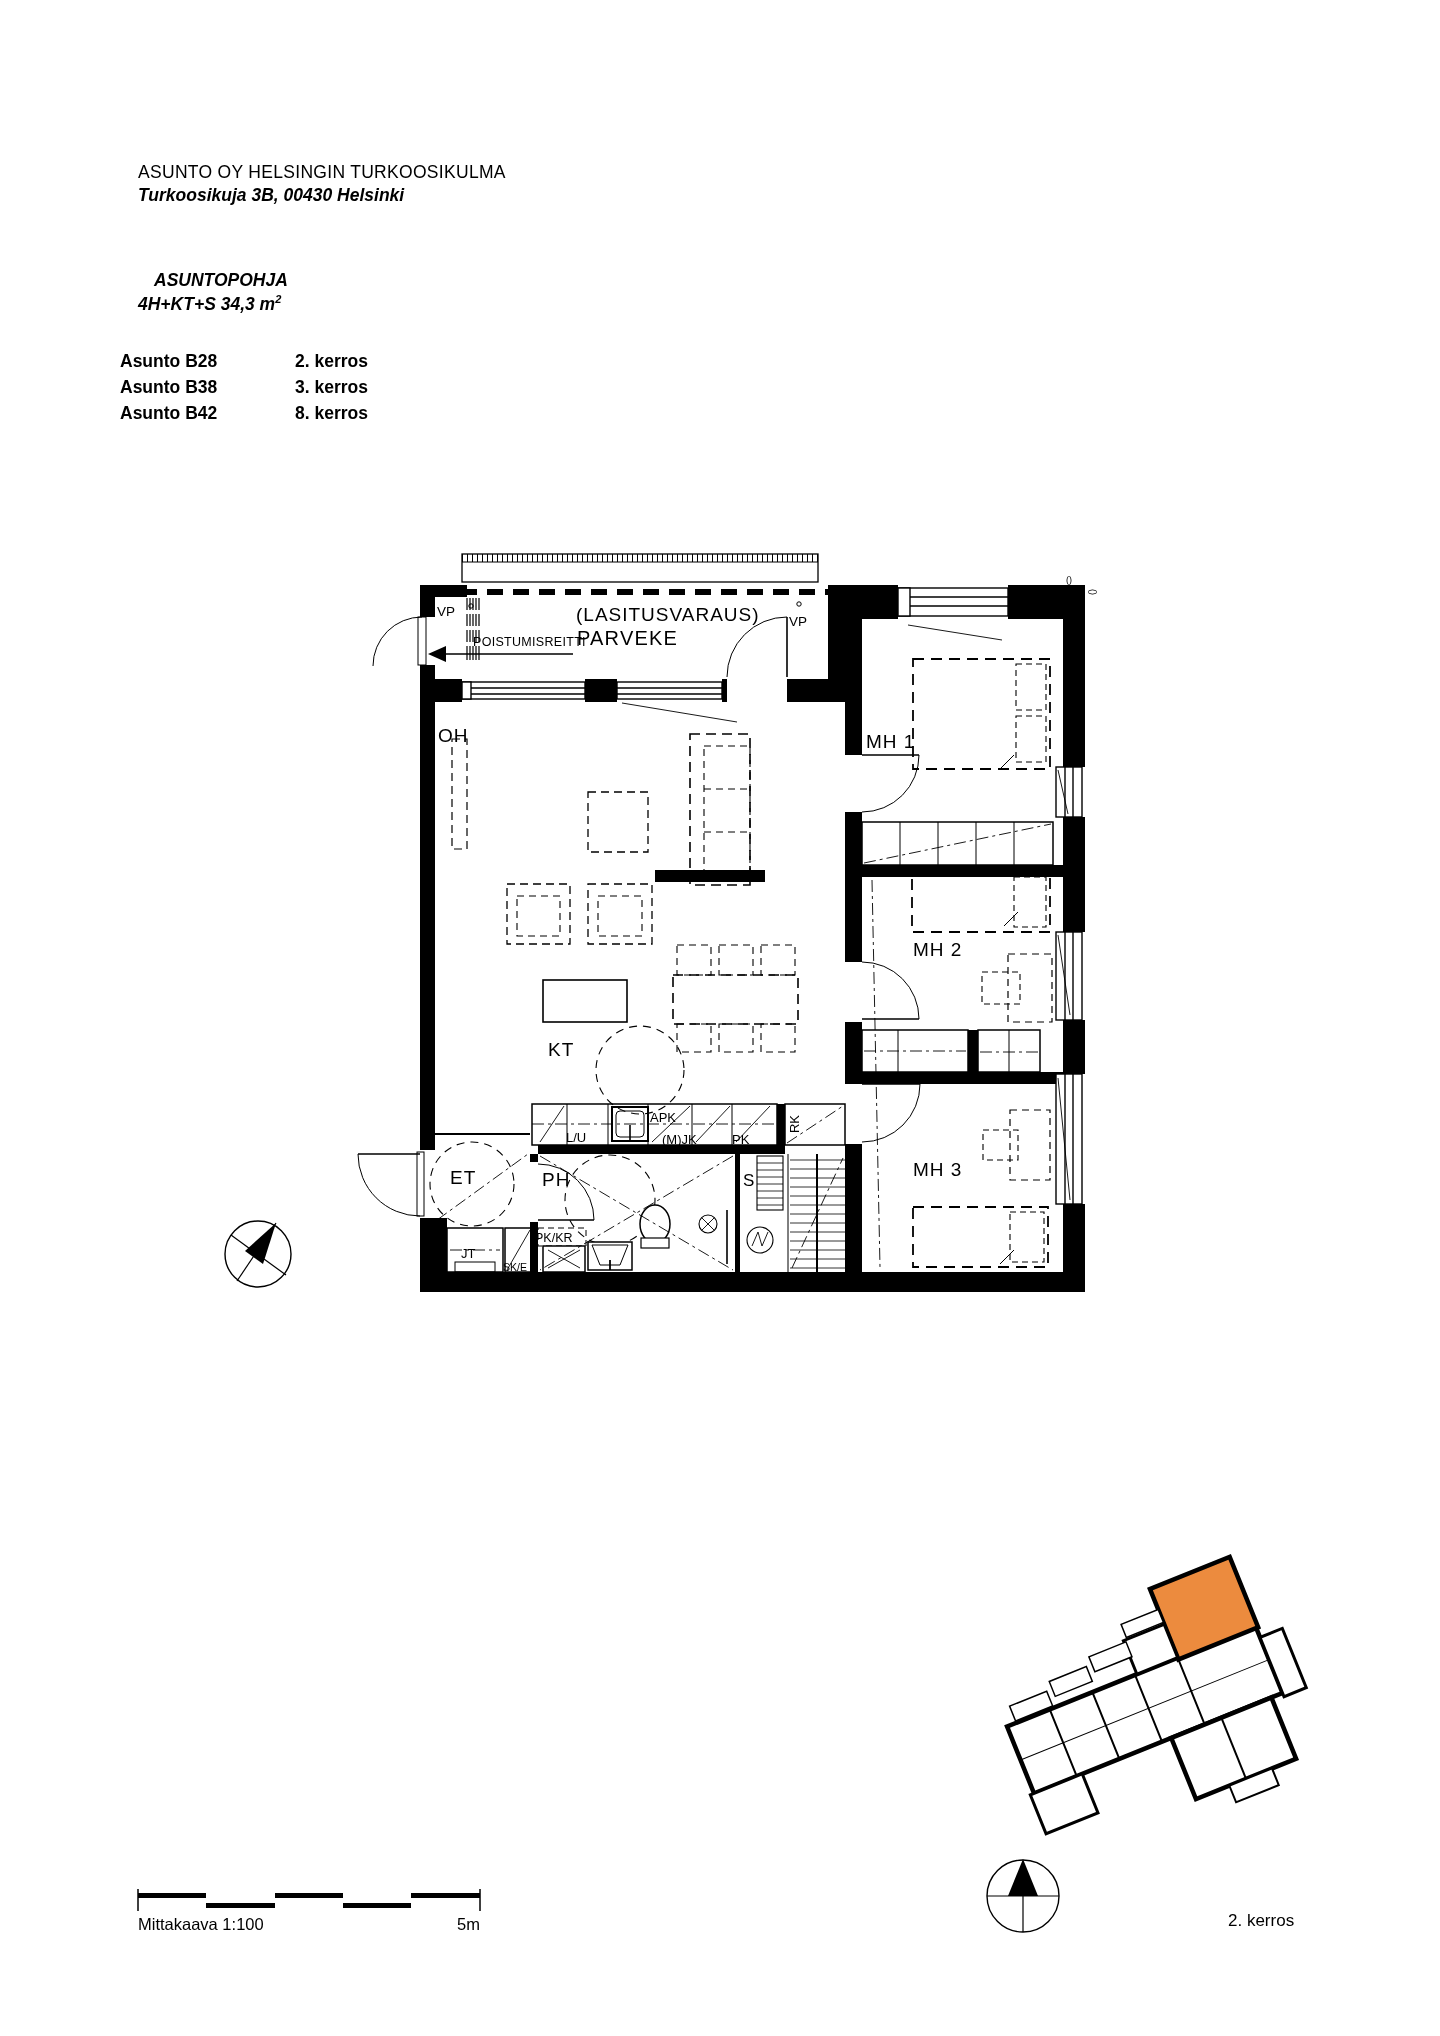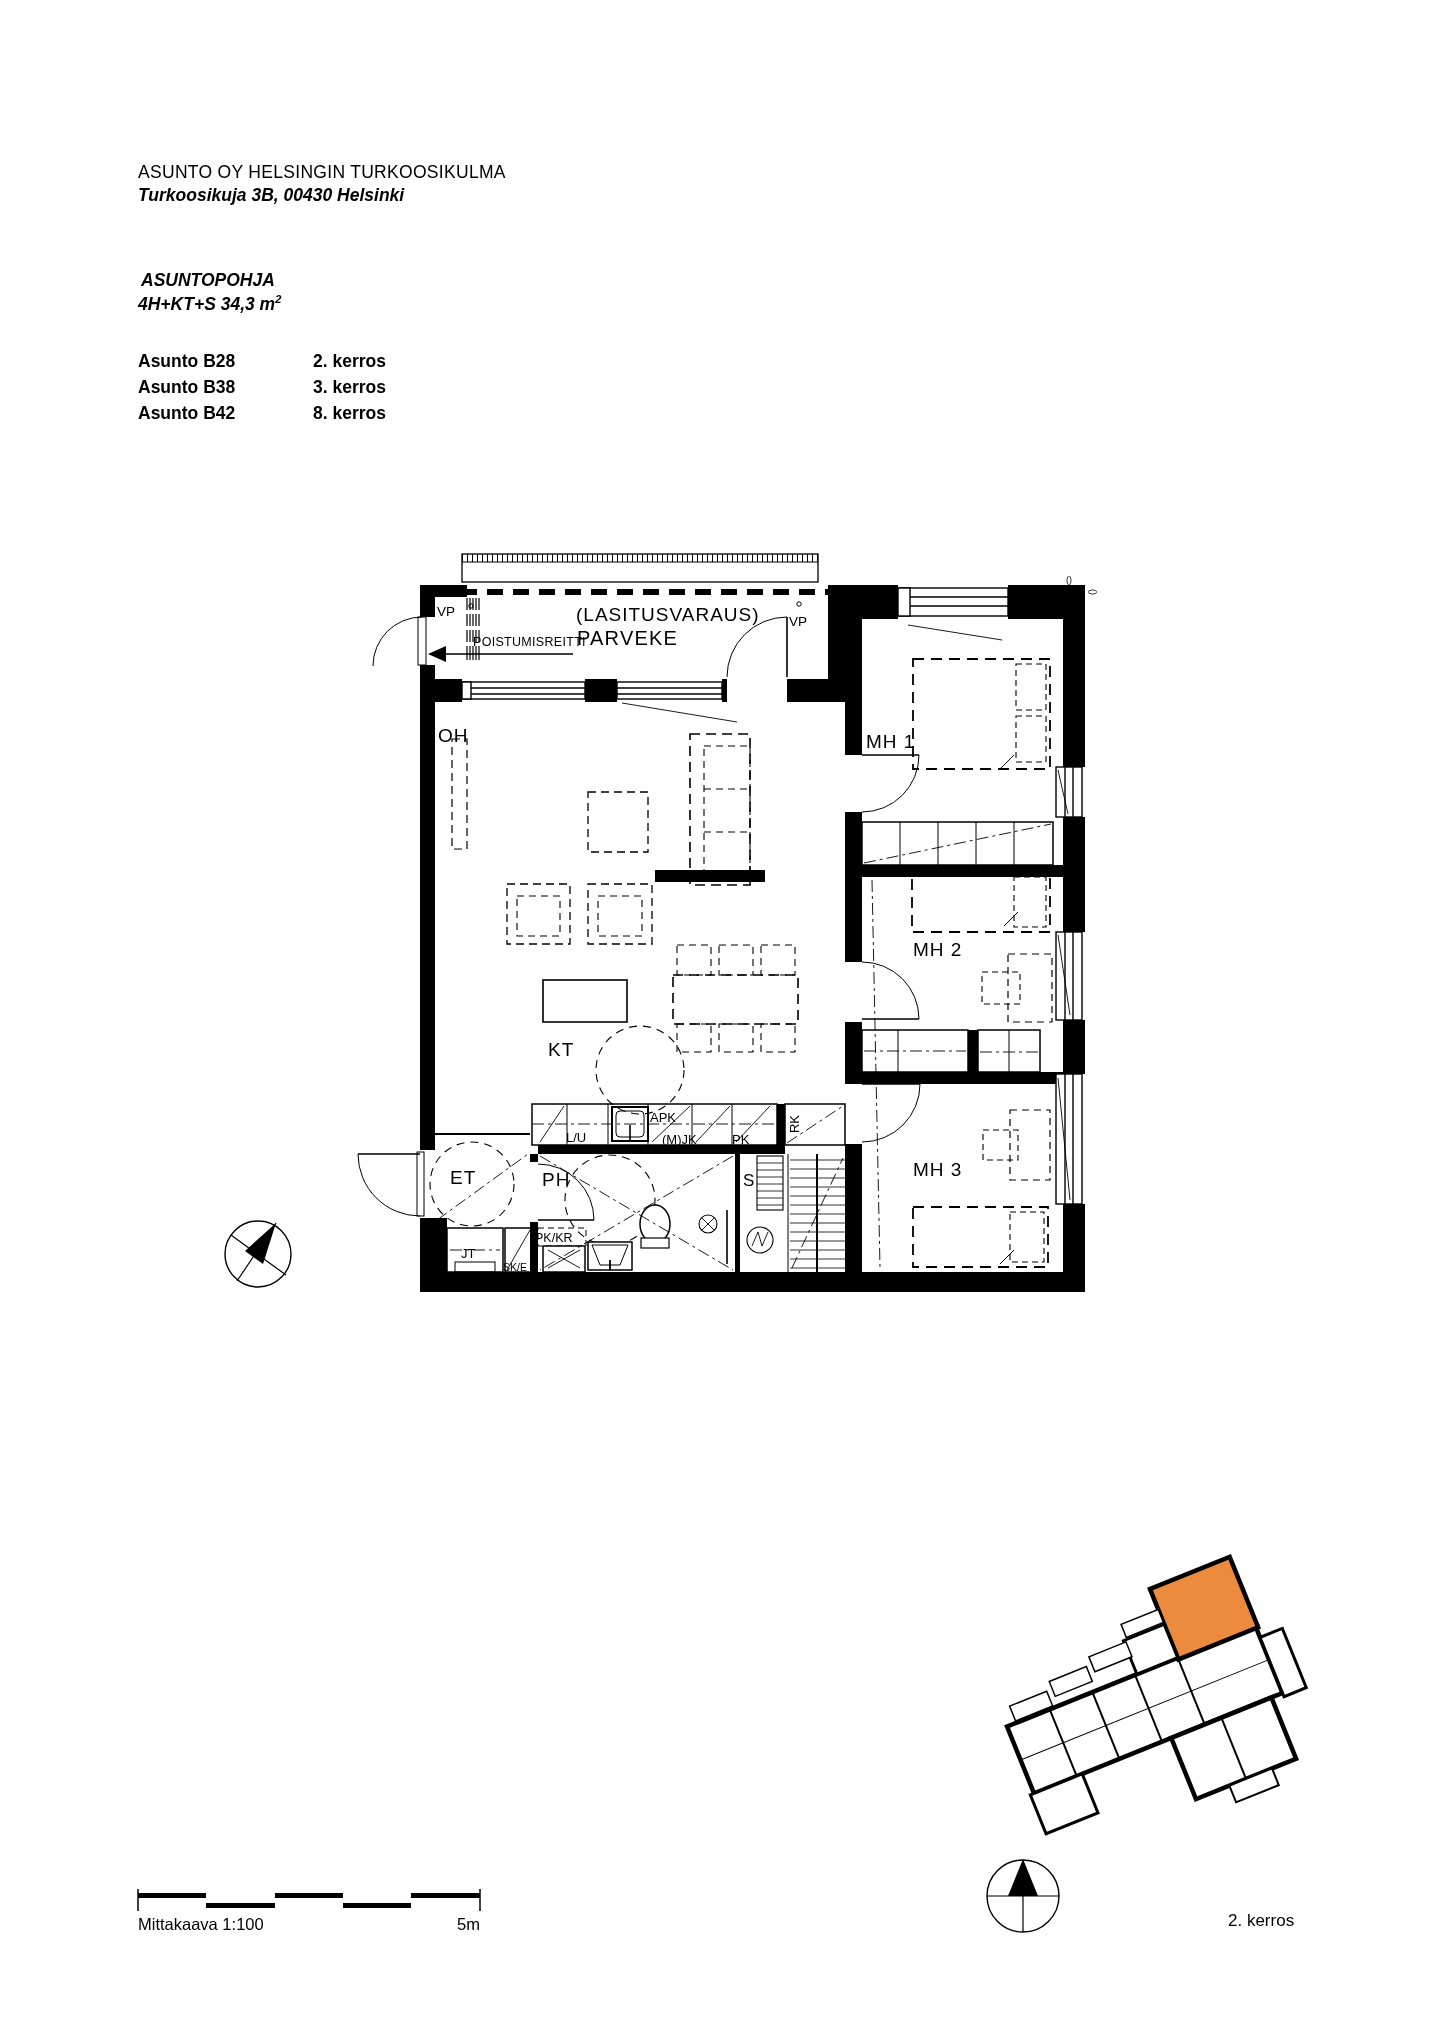--- a/index.html
+++ b/index.html
@@ -13,24 +13,24 @@
   .note{font-size:18.5px;letter-spacing:.8px;line-height:24px;}
   sup{font-size:11px;}
   svg text{font-family:"Liberation Sans",sans-serif;fill:#000;}
 </style>
 </head>
 <body>
 <div class="page">
 
 <div class="abs hdr1" style="left:138px;top:130px;">ASUNTO OY HELSINGIN TURKOOSIKULMA</div>
 <div class="abs hdrb" style="left:138px;top:153px;">Turkoosikuja 3B, 00430 Helsinki</div>
-<div class="abs hdrb" style="left:141px;top:238px;">ASUNTOPOHJA</div>
+<div class="abs hdrb" style="left:154px;top:238px;">ASUNTOPOHJA</div>
 <div class="abs hdrb" style="left:138px;top:261px;"><span>4H+KT+S 34,3 m</span><sup>2</sup></div>
 
-<div class="abs" style="left:138px;top:316px;">
+<div class="abs" style="left:120px;top:316px;">
   <div class="aptrow">
     <span class="c1">Asunto B28</span>
     <span>2. kerros</span>
   </div>
   <div class="aptrow">
     <span class="c1">Asunto B38</span>
     <span>3. kerros</span>
   </div>
   <div class="aptrow">
     <span class="c1">Asunto B42</span>

